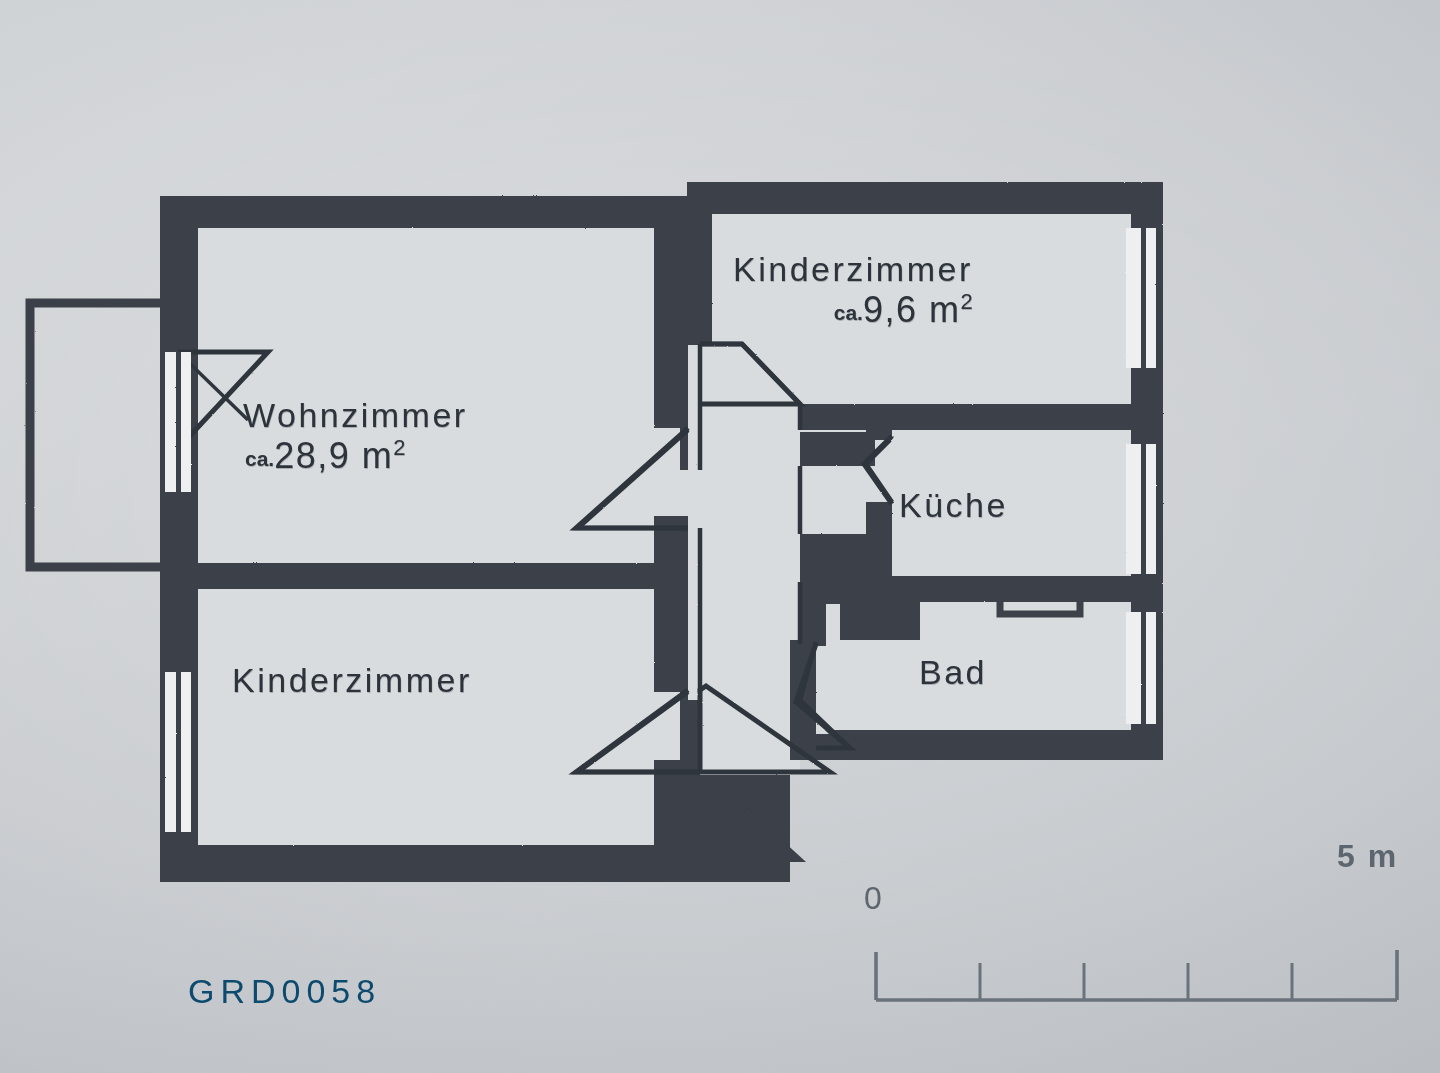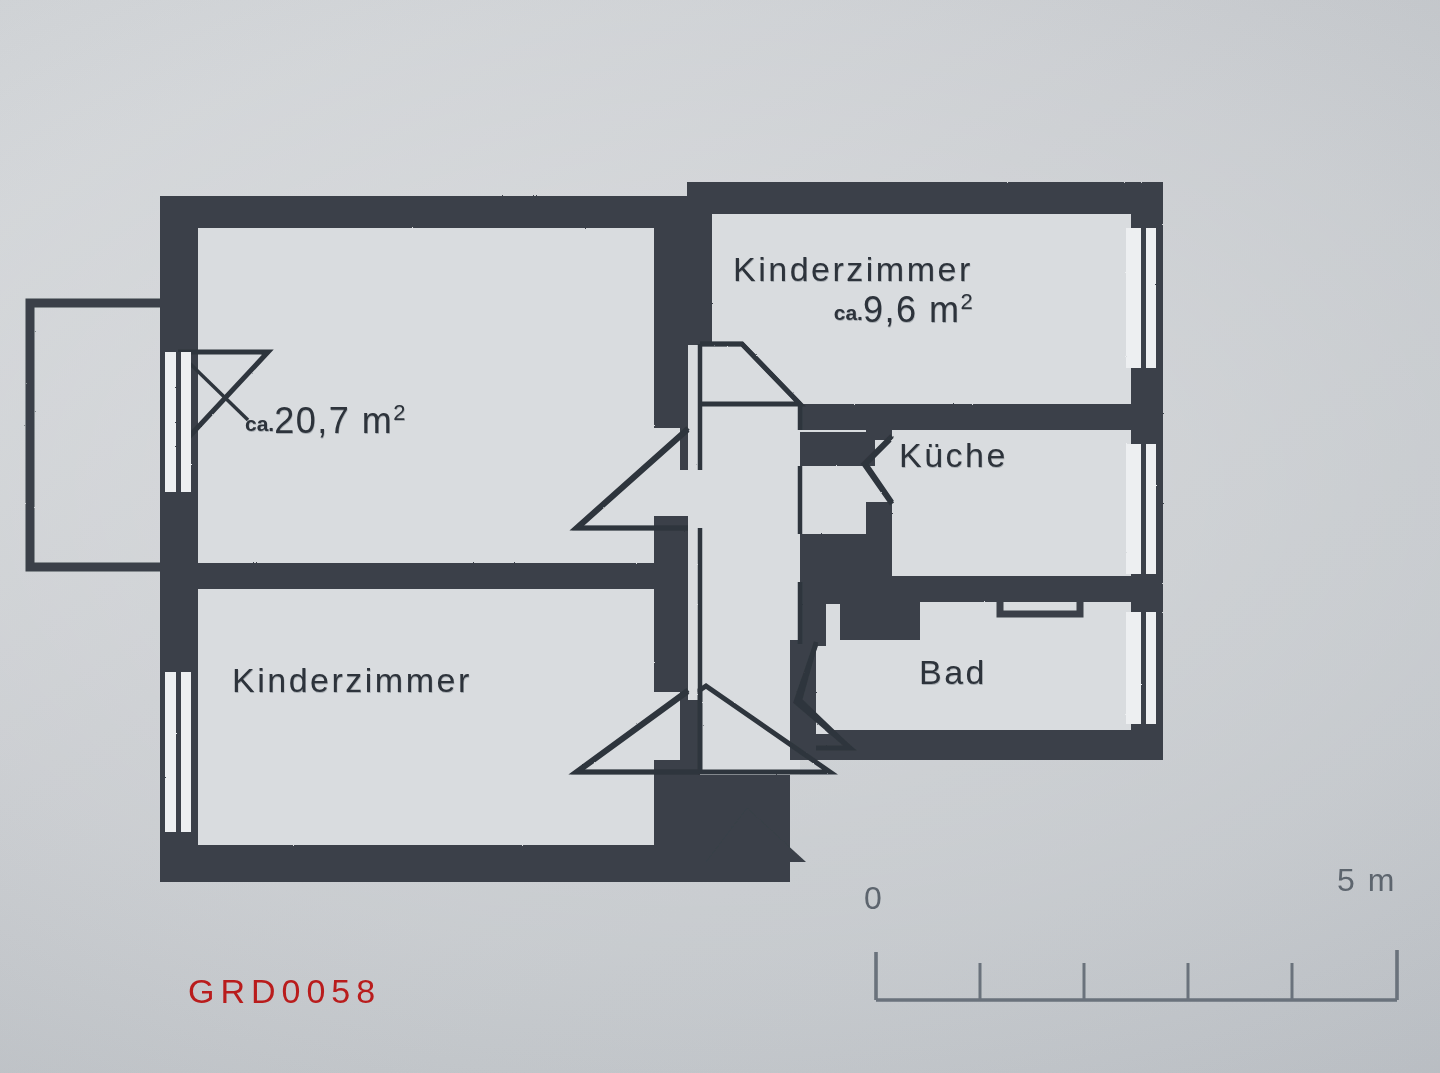--- a/index.html
+++ b/index.html
@@ -62,41 +62,41 @@
     font-size: 22px;
     vertical-align: super;
     letter-spacing: 0;
   }
   #lbl-wohnzimmer { left: 243px; top: 398px; }
   #lbl-wohnzimmer .room-area { margin-left: 2px; margin-top: 4px; }
   #lbl-schlafzimmer { left: 232px; top: 663px; }
   #lbl-schlafzimmer .room-area { margin-left: 2px; margin-top: 4px; }
   #lbl-kinderzimmer { left: 733px; top: 252px; text-align: right; }
   #lbl-kinderzimmer .room-area { margin-left: 20px; margin-top: 4px; }
-  #lbl-kueche { left: 899px; top: 438px; }
+  #lbl-kueche { left: 899px; top: 488px; }
   #lbl-bad { left: 919px; top: 655px; }
 
   #plan-code {
     position: absolute;
     left: 188px;
     top: 972px;
     font-size: 34px;
     letter-spacing: 6px;
-    color: #b91c1c;
+    color: #0c4a6e;
     white-space: nowrap;
   }
   .scale-text {
     position: absolute;
     font-size: 32px;
     letter-spacing: 2px;
     color: #5d656e;
     white-space: nowrap;
   }
   #scale-zero { left: 864px; top: 880px; }
-  #scale-max  { left: 1337px; top: 862px; }
+  #scale-max  { left: 1337px; top: 838px; font-weight: bold; }
 </style>
 </head>
 <body>
 
 <div id="paper"></div>
 
 <svg id="plan-svg" viewBox="0 0 1440 1073" xmlns="http://www.w3.org/2000/svg">
   <defs>
     <filter id="rough" x="-5%" y="-5%" width="110%" height="110%">
       <feTurbulence type="fractalNoise" baseFrequency="0.9" numOctaves="2" seed="7" result="n"></feTurbulence>
@@ -268,21 +268,22 @@
     <path d="M876,952 L876,1000"></path>
     <path d="M1397,950 L1397,1000"></path>
     <path d="M980,963 L980,1000" stroke-width="3"></path>
     <path d="M1084,963 L1084,1000" stroke-width="3"></path>
     <path d="M1188,963 L1188,1000" stroke-width="3"></path>
     <path d="M1292,963 L1292,1000" stroke-width="3"></path>
   </g>
 </svg>
 
 <div class="room-label" id="lbl-wohnzimmer">
-  <div class="room-area"><span class="ca">ca.</span><span>20,7 m</span><span class="sup">2</span></div>
+  <div class="room-name">Wohnzimmer</div>
+  <div class="room-area"><span class="ca">ca.</span><span>28,9 m</span><span class="sup">2</span></div>
 </div>
 
 <div class="room-label" id="lbl-schlafzimmer">
   <div class="room-name">Kinderzimmer</div>
 </div>
 
 <div class="room-label" id="lbl-kinderzimmer">
   <div class="room-name">Kinderzimmer</div>
   <div class="room-area"><span class="ca">ca.</span><span>9,6 m</span><span class="sup">2</span></div>
 </div>

